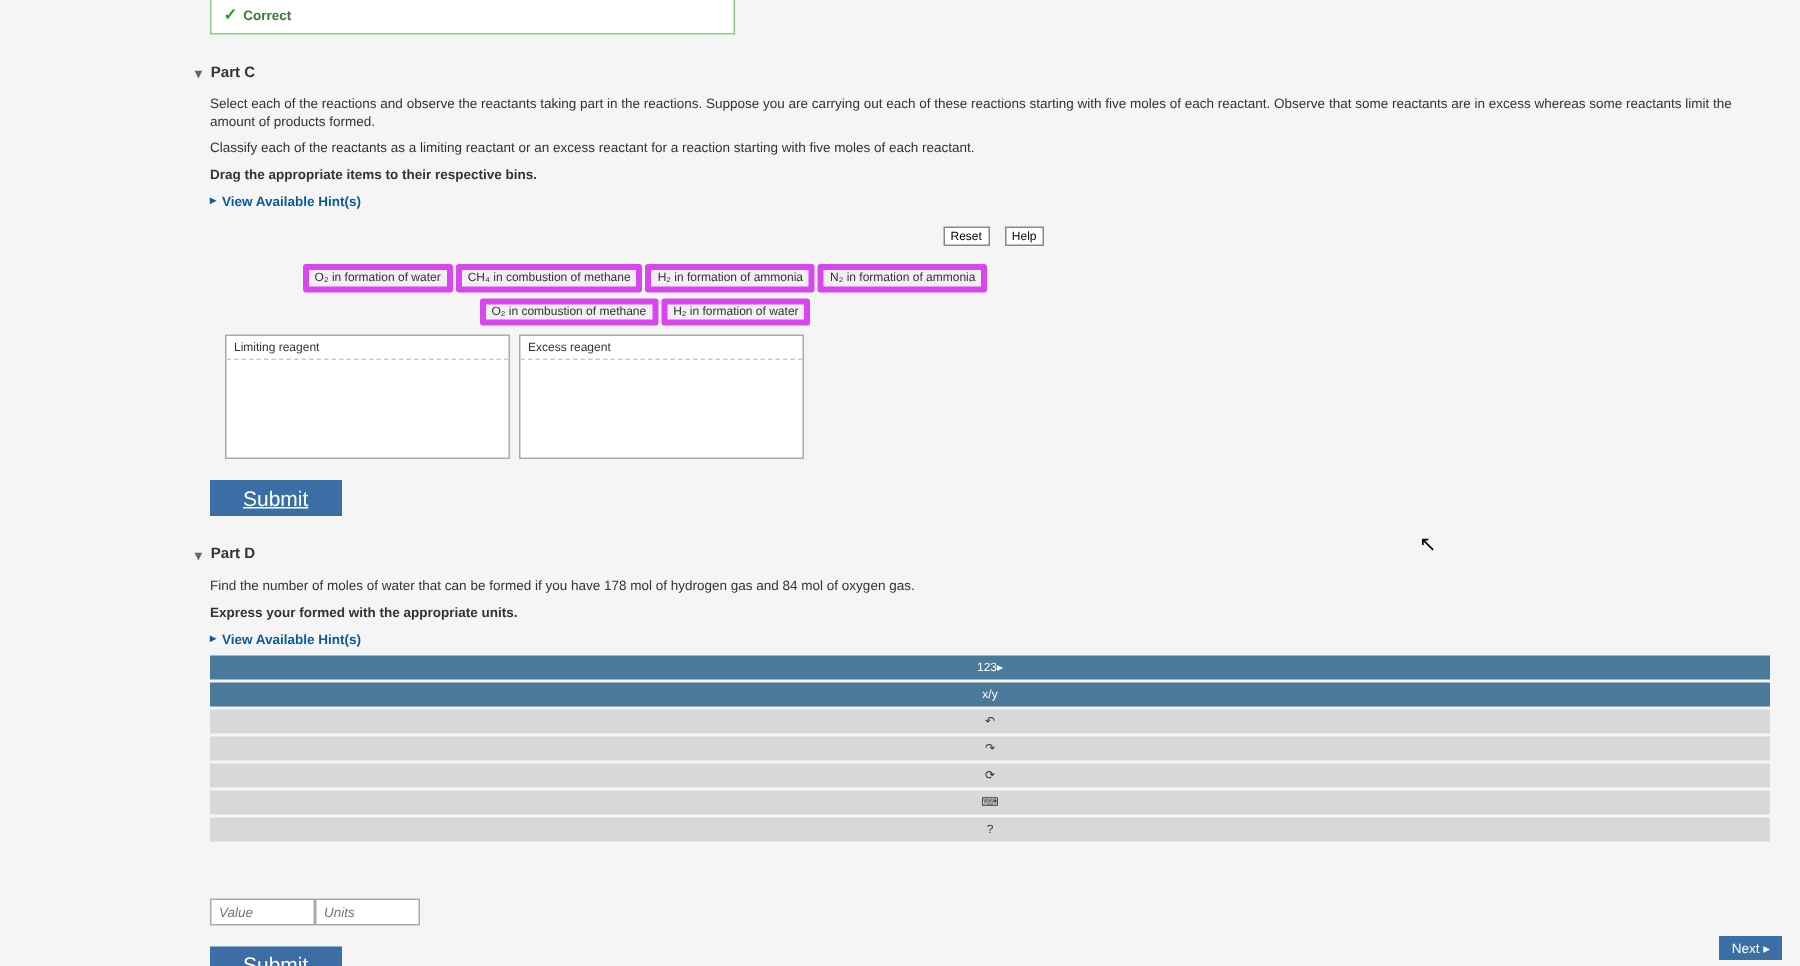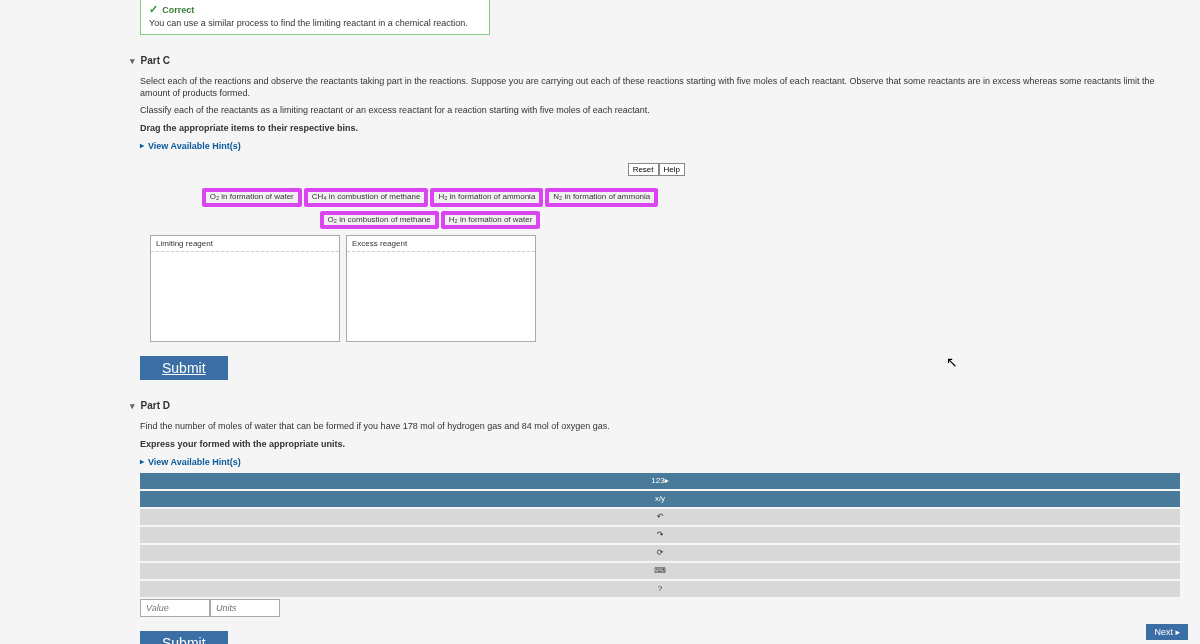--- a/index.html
+++ b/index.html
@@ -55,23 +55,23 @@
     }
     .hint-link .tri { font-size: 8px; color: #0a5a9c; }
     .classify-area {
       margin-top: 12px;
       margin-left: 10px;
       width: 560px;
     }
     .reset-help {
       display: flex;
       justify-content: flex-end;
-      gap: 0;
+      gap: 10px;
       margin-bottom: 12px;
-      margin-right: 25px;
+      margin-right: 14px;
     }
     .small-btn {
       border: 1px solid #888;
       background: #fff;
       font-size: 8px;
       padding: 1px 4px;
       cursor: pointer;
     }
     .chips-row {
       display: flex;
@@ -91,21 +91,21 @@
       line-height: 1.1;
     }
     .bins {
       display: flex;
       gap: 6px;
       margin-top: 6px;
     }
     .bin {
       border: 1px solid #aaa;
       width: 190px;
-      height: 107px;
+      height: 83px;
       background: #fff;
     }
     .bin-header {
       font-size: 8px;
       padding: 3px 5px;
       border-bottom: 1px dashed #ccc;
     }
     .submit-btn {
       background: #3b6ea5;
       color: #fff;
@@ -140,20 +140,21 @@
       margin-top: 2px;
     }
     .answer-input {
       border: 1px solid #aaa;
       font-size: 9px;
       padding: 3px 5px;
       font-style: italic;
       color: #888;
       width: 70px;
       background: #fff;
+      margin-top: 36px;
     }
     .cursor-arrow {
       position: absolute;
       left: 946px;
       top: 354px;
       font-size: 14px;
       color: #000;
       pointer-events: none;
     }
     .next-btn {
@@ -171,21 +172,20 @@
 <body>
 
 
 
 
 <div class="hint-box">
   <div class="hint-correct">
     <span class="check">✓</span>
     <span>Correct</span>
   </div>
-  <div class="hint-text">You can use a similar process to find the limiting reactant in a chemical reaction.</div>
 </div>
 
 
 <div class="part-header">
   <span class="chev">▾</span>
   <span>Part C</span>
 </div>
 
 <div class="content">
   <p>Select each of the reactions and observe the reactants taking part in the reactions. Suppose you are carrying out each of these reactions starting with five moles of each reactant. Observe that some reactants are in excess whereas some reactants limit the amount of products formed.</p>

